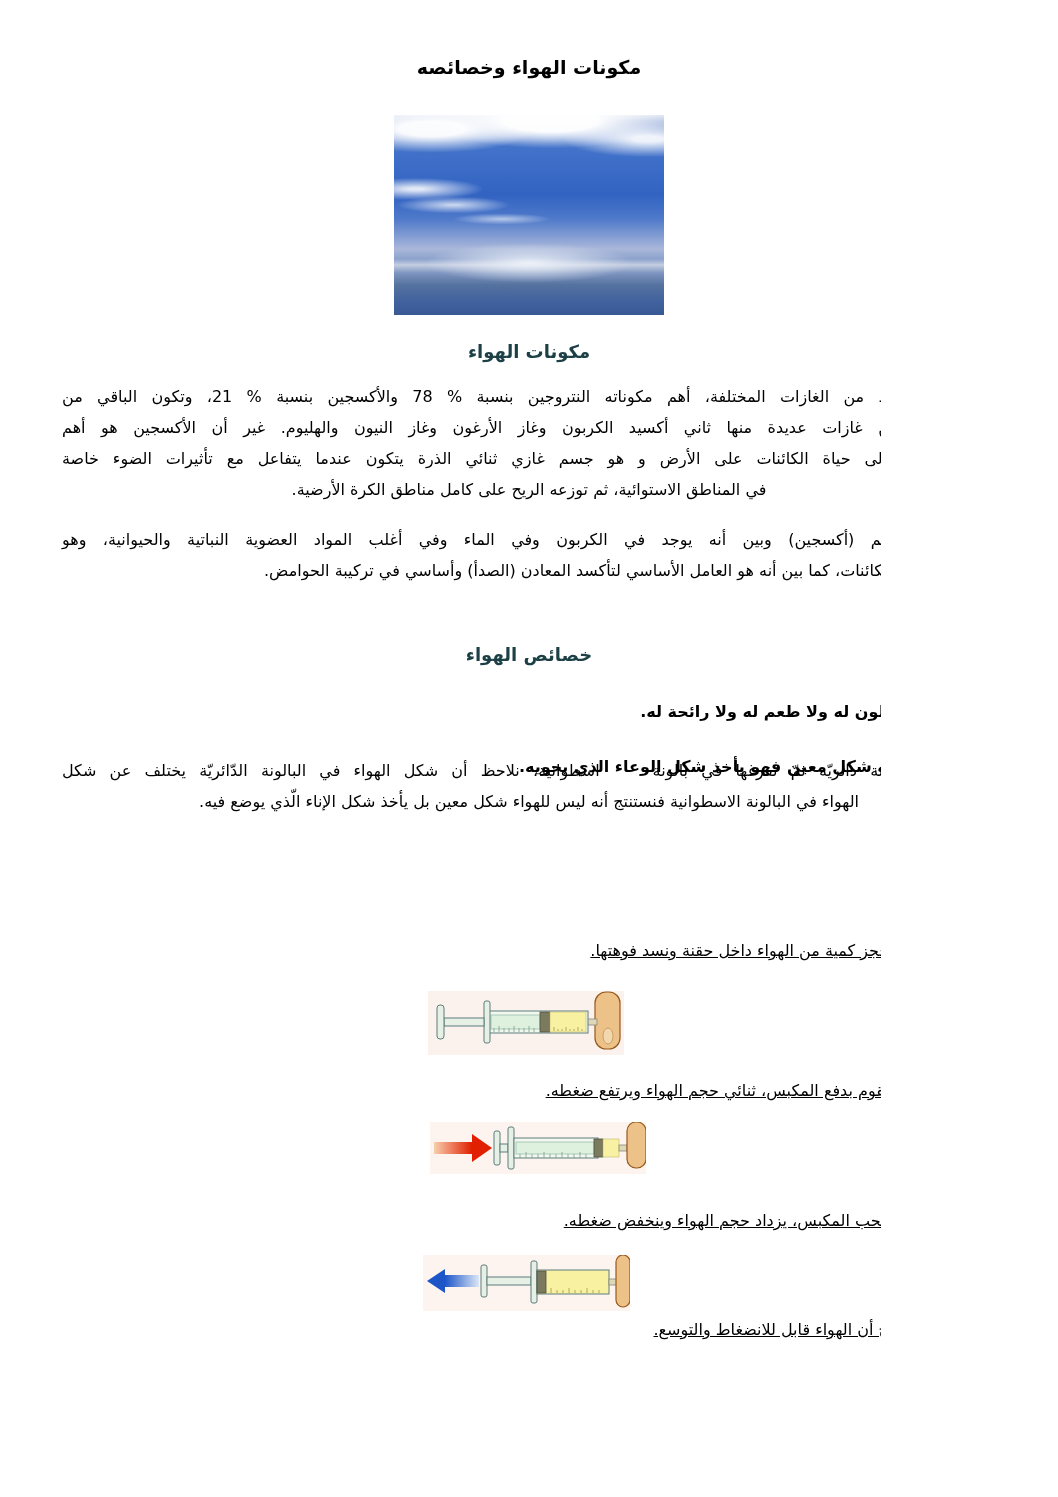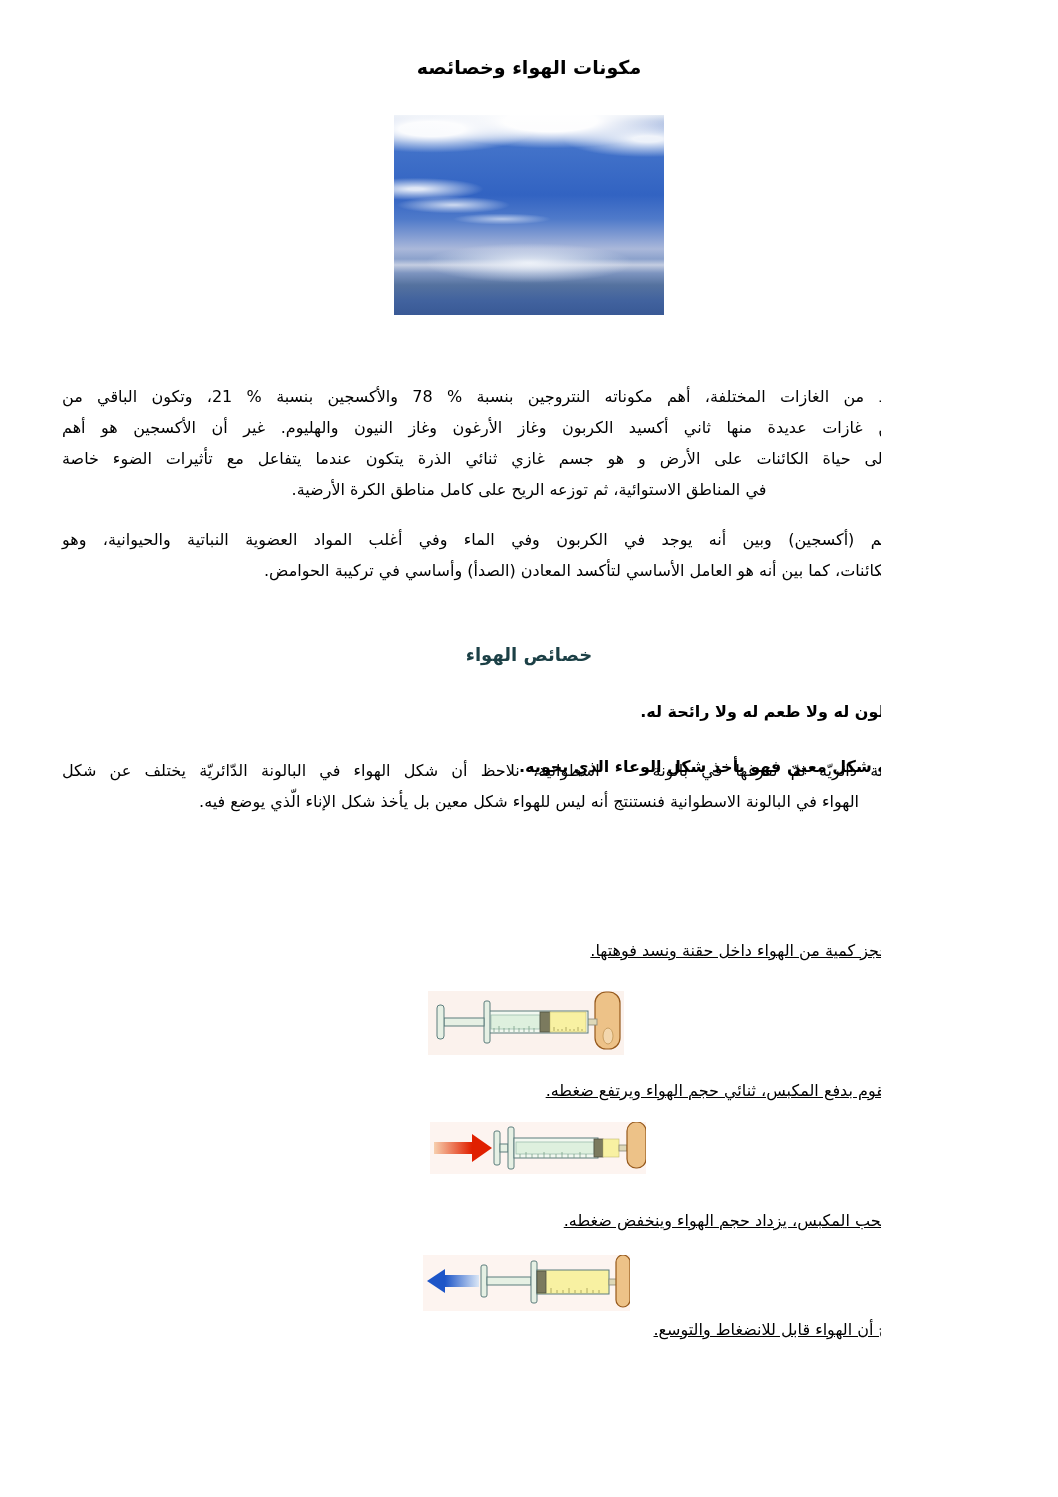--- a/index.html
+++ b/index.html
@@ -52,20 +52,21 @@
 </style>
 </head>
 <body>
 
 <div class="page">
 
   <div class="abs col doc-title">مكونات الهواء وخصائصه</div>
 
   <div class="abs sky"></div>
 
+  <div class="abs col sec-head h1">مكونات الهواء</div>
 
   <div class="abs col para p1" dir="rtl">
     <div class="jline">الهواء هو خليط من الغازات المختلفة، أهم مكوناته النتروجين بنسبة ‎78 %‎ والأكسجين بنسبة ‎21 %‎، وتكون الباقي من</div>
     <div class="jline">بخار الماء ومن غازات عديدة منها ثاني أكسيد الكربون وغاز الأرغون وغاز النيون والهليوم. غير أن الأكسجين هو أهم</div>
     <div class="jline">شيء بالنسبة إلى حياة الكائنات على الأرض و هو جسم غازي ثنائي الذرة يتكون عندما يتفاعل مع تأثيرات الضوء خاصة</div>
     <div class="cline">في المناطق الاستوائية، ثم توزعه الريح على كامل مناطق الكرة الأرضية.</div>
   </div>
 
   <div class="abs col para p2" dir="rtl">
     <div class="jline">أطلق عليه اسم (أكسجين) وبين أنه يوجد في الكربون وفي الماء وفي أغلب المواد العضوية النباتية والحيوانية، وهو</div>

